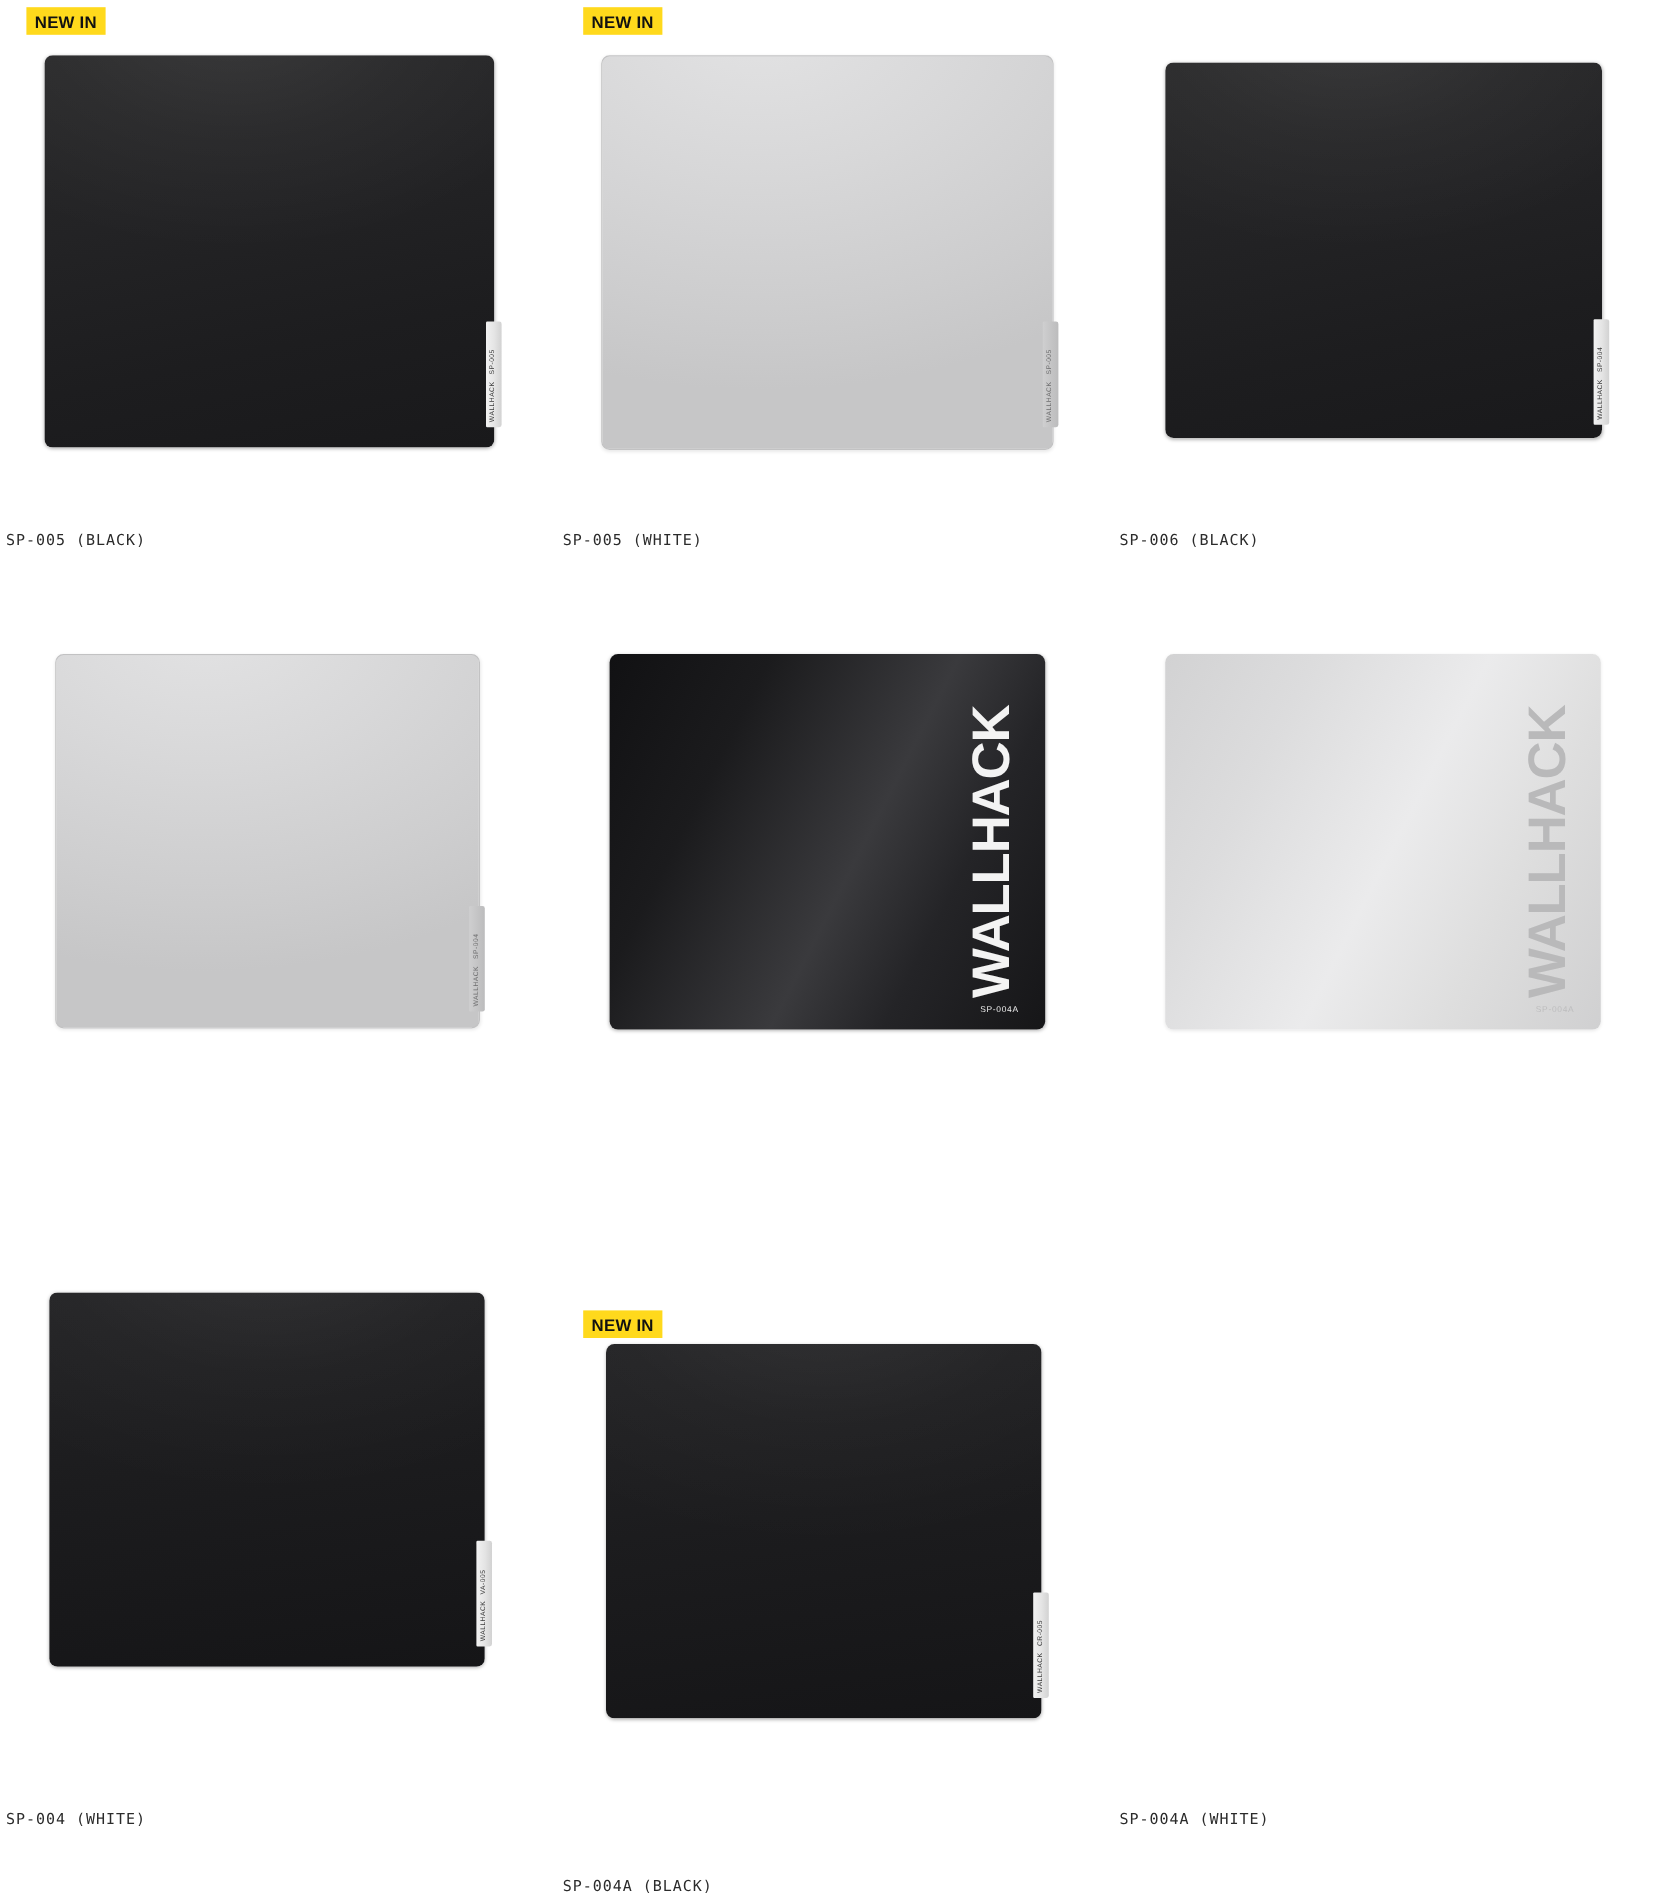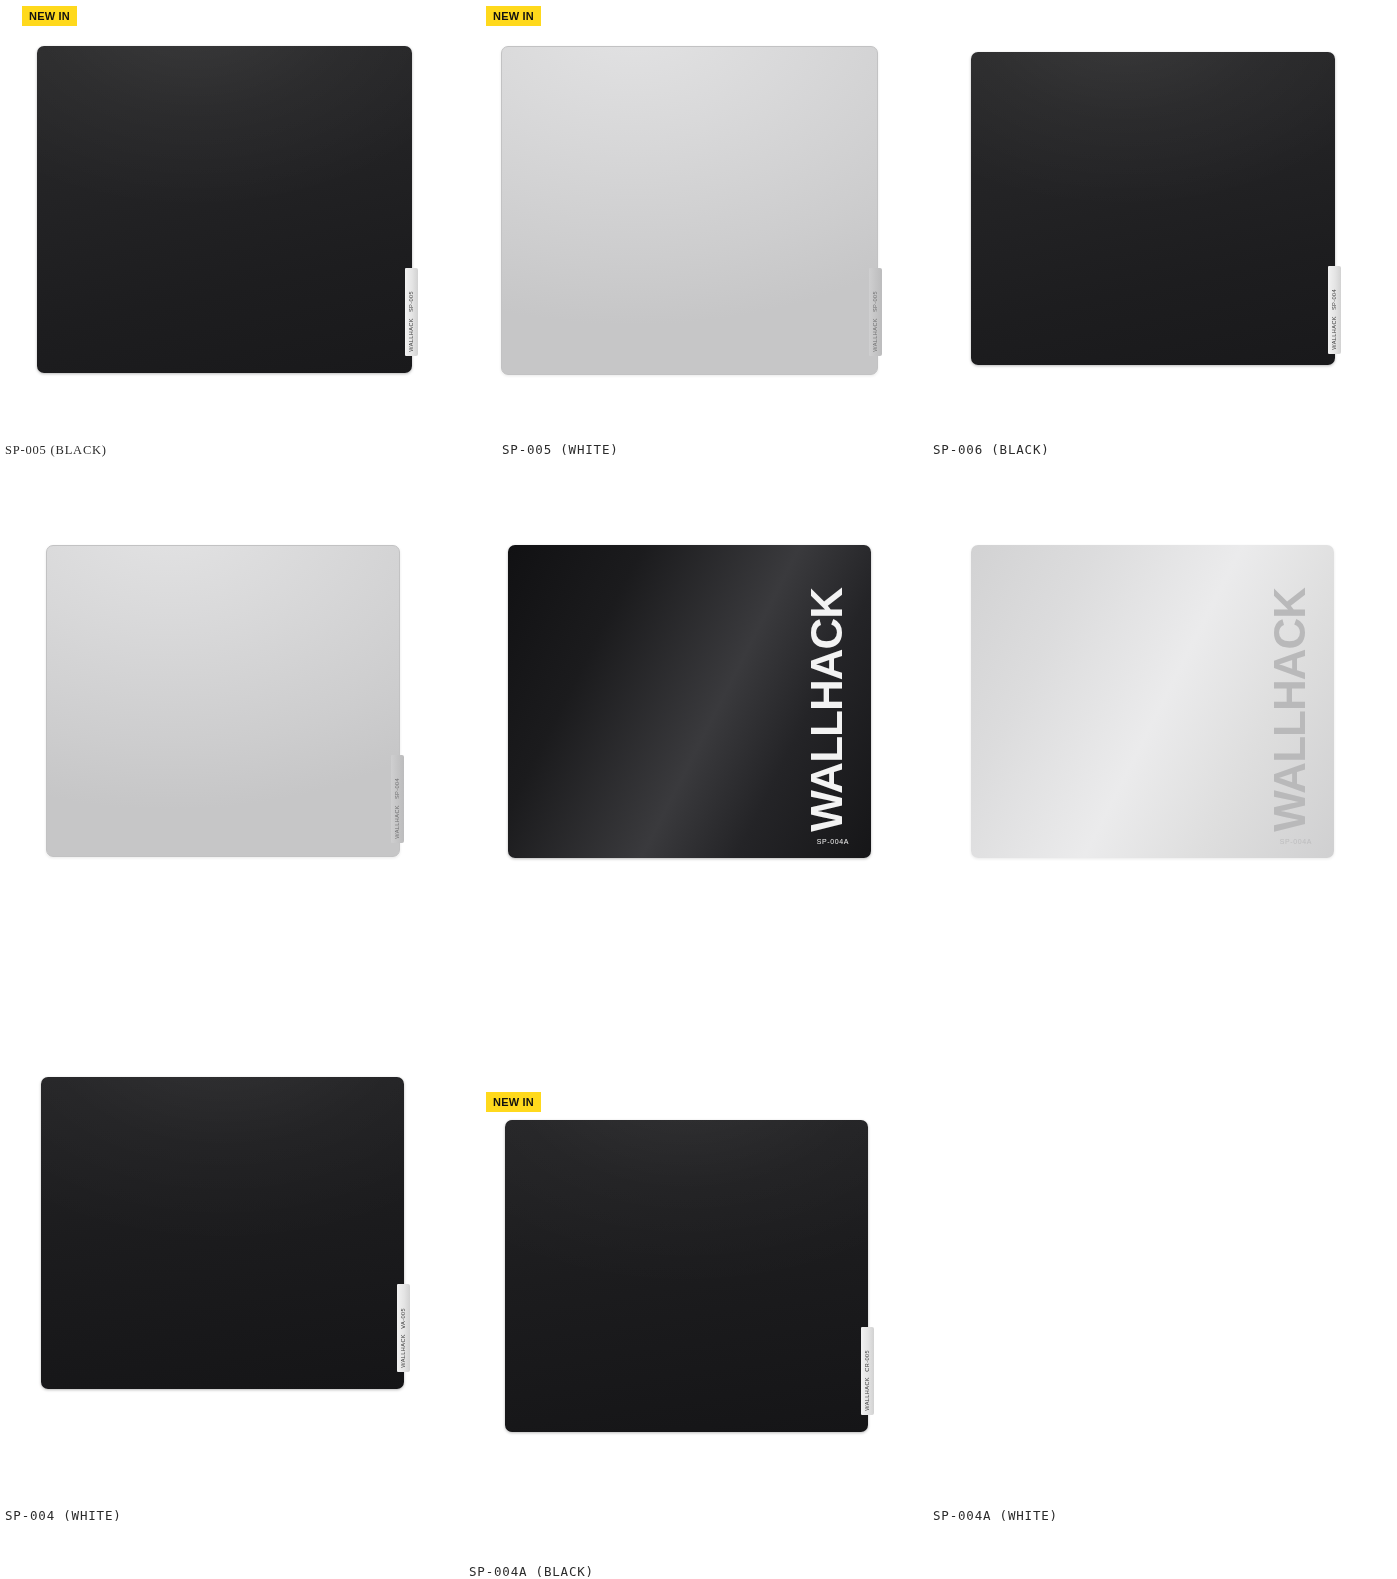--- a/index.html
+++ b/index.html
@@ -32,21 +32,21 @@
   }
 
   
   .badge {
     position: absolute;
     top: 6px;
     left: 22px;
     background: #ffd91c;
     color: #111111;
     font-family: "Liberation Sans", sans-serif;
-    font-size: 11px;
+    font-size: 14px;
     font-weight: 700;
     letter-spacing: 0.2px;
     line-height: 1;
     padding: 5px 7px 4px 7px;
     z-index: 5;
     white-space: nowrap;
   }
 
   
   .media {
@@ -183,34 +183,34 @@
   <div class="product-card">
     <div class="badge">NEW IN</div>
     <div class="media">
       <div class="pad black" style="left:37px; top:46px; width:375px; height:327px;">
       </div>
       <div class="corner-tag" style="left:405px; top:268px;">
         <span>WALLHACK</span>
         <span>SP-005</span>
       </div>
     </div>
-    <div class="caption" style="top:444px;font-family:Liberation Serif, serif;">SP-005 (BLACK)</div>
+    <div class="caption" style="top:444px;">SP-005 (BLACK)</div>
   </div>
 
   <div class="product-card">
     <div class="badge">NEW IN</div>
     <div class="media">
       <div class="pad white" style="left:37px; top:46px; width:375px; height:327px;">
       </div>
       <div class="corner-tag dark" style="left:405px; top:268px;">
         <span>WALLHACK</span>
         <span>SP-005</span>
       </div>
     </div>
-    <div class="caption" style="top:444px;margin-left:33px;">SP-005 (WHITE)</div>
+    <div class="caption" style="top:444px;">SP-005 (WHITE)</div>
   </div>
 
   <div class="product-card">
 
     <div class="media">
       <div class="pad black" style="left:43px; top:52px; width:364px; height:313px;">
       </div>
       <div class="corner-tag" style="left:400px; top:266px;">
         <span>WALLHACK</span>
         <span>SP-004</span>

